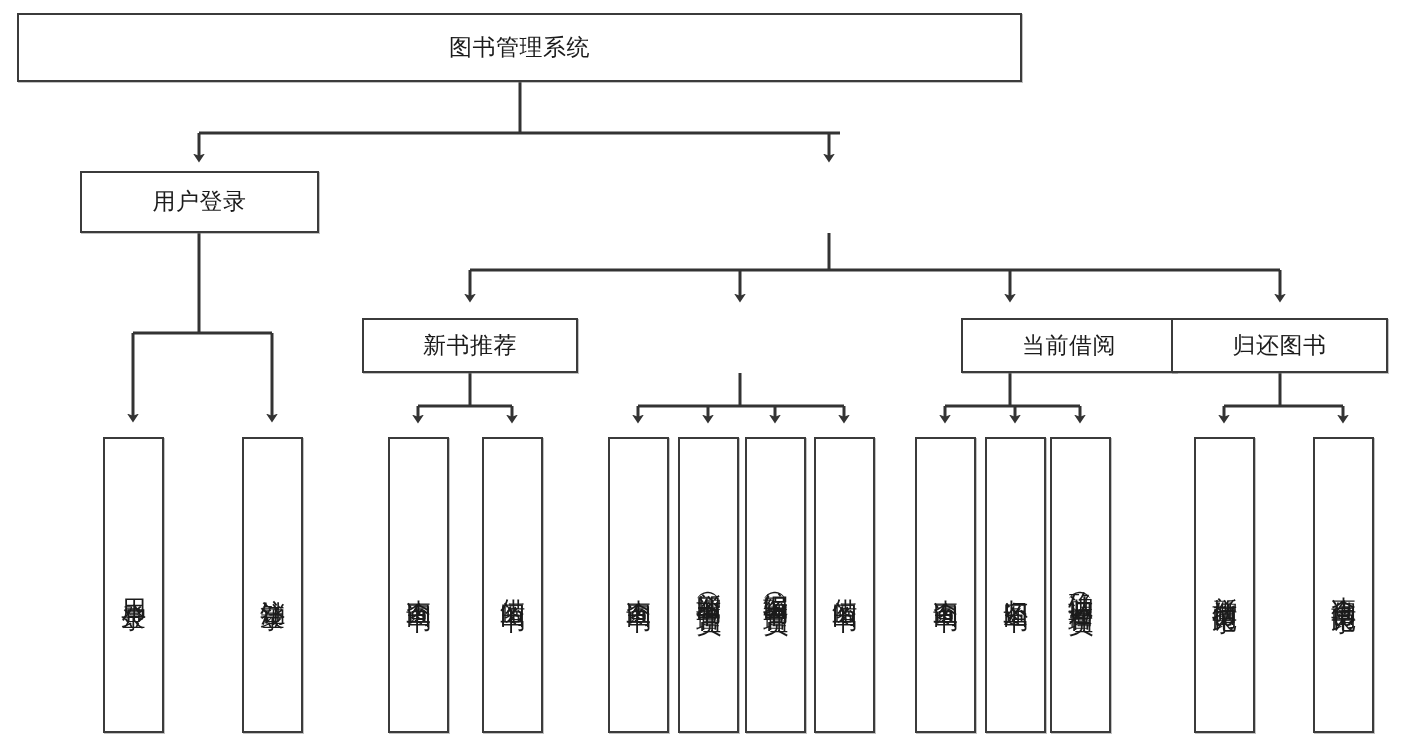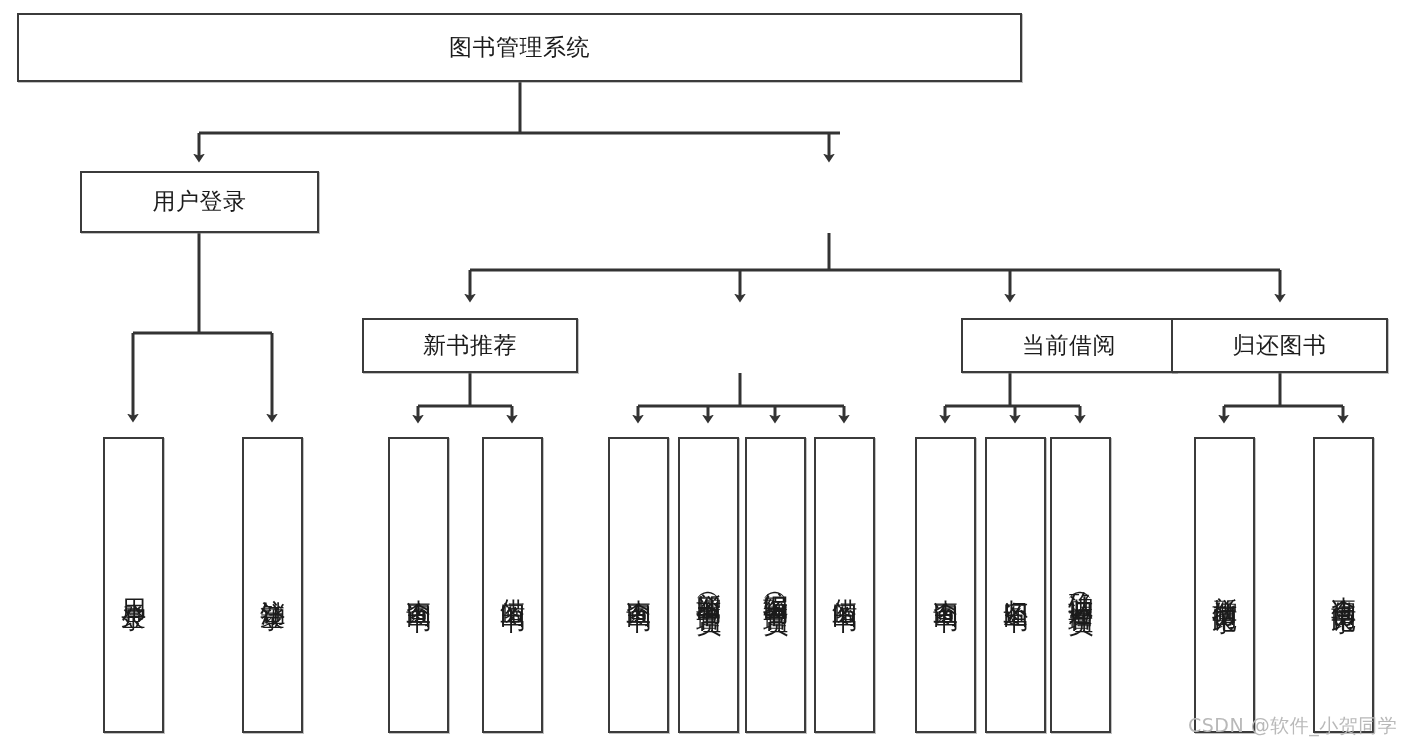--- a/index.html
+++ b/index.html
@@ -180,15 +180,14 @@
     <span class="lbl">确认归还（管理员）</span>
   </div>
 
   <div class="node vert" style="left:1194px; top:437px; width:61px; height:296px;">
     <span class="lbl">新增借阅记录</span>
   </div>
   <div class="node vert" style="left:1313px; top:437px; width:61px; height:296px;">
     <span class="lbl">查询借阅记录</span>
   </div>
 
-  <div class="watermark" style="left:1188px; top:713px;">CSDN @软件_小贺同学</div>
 
 </div>
 
 </body></html>

